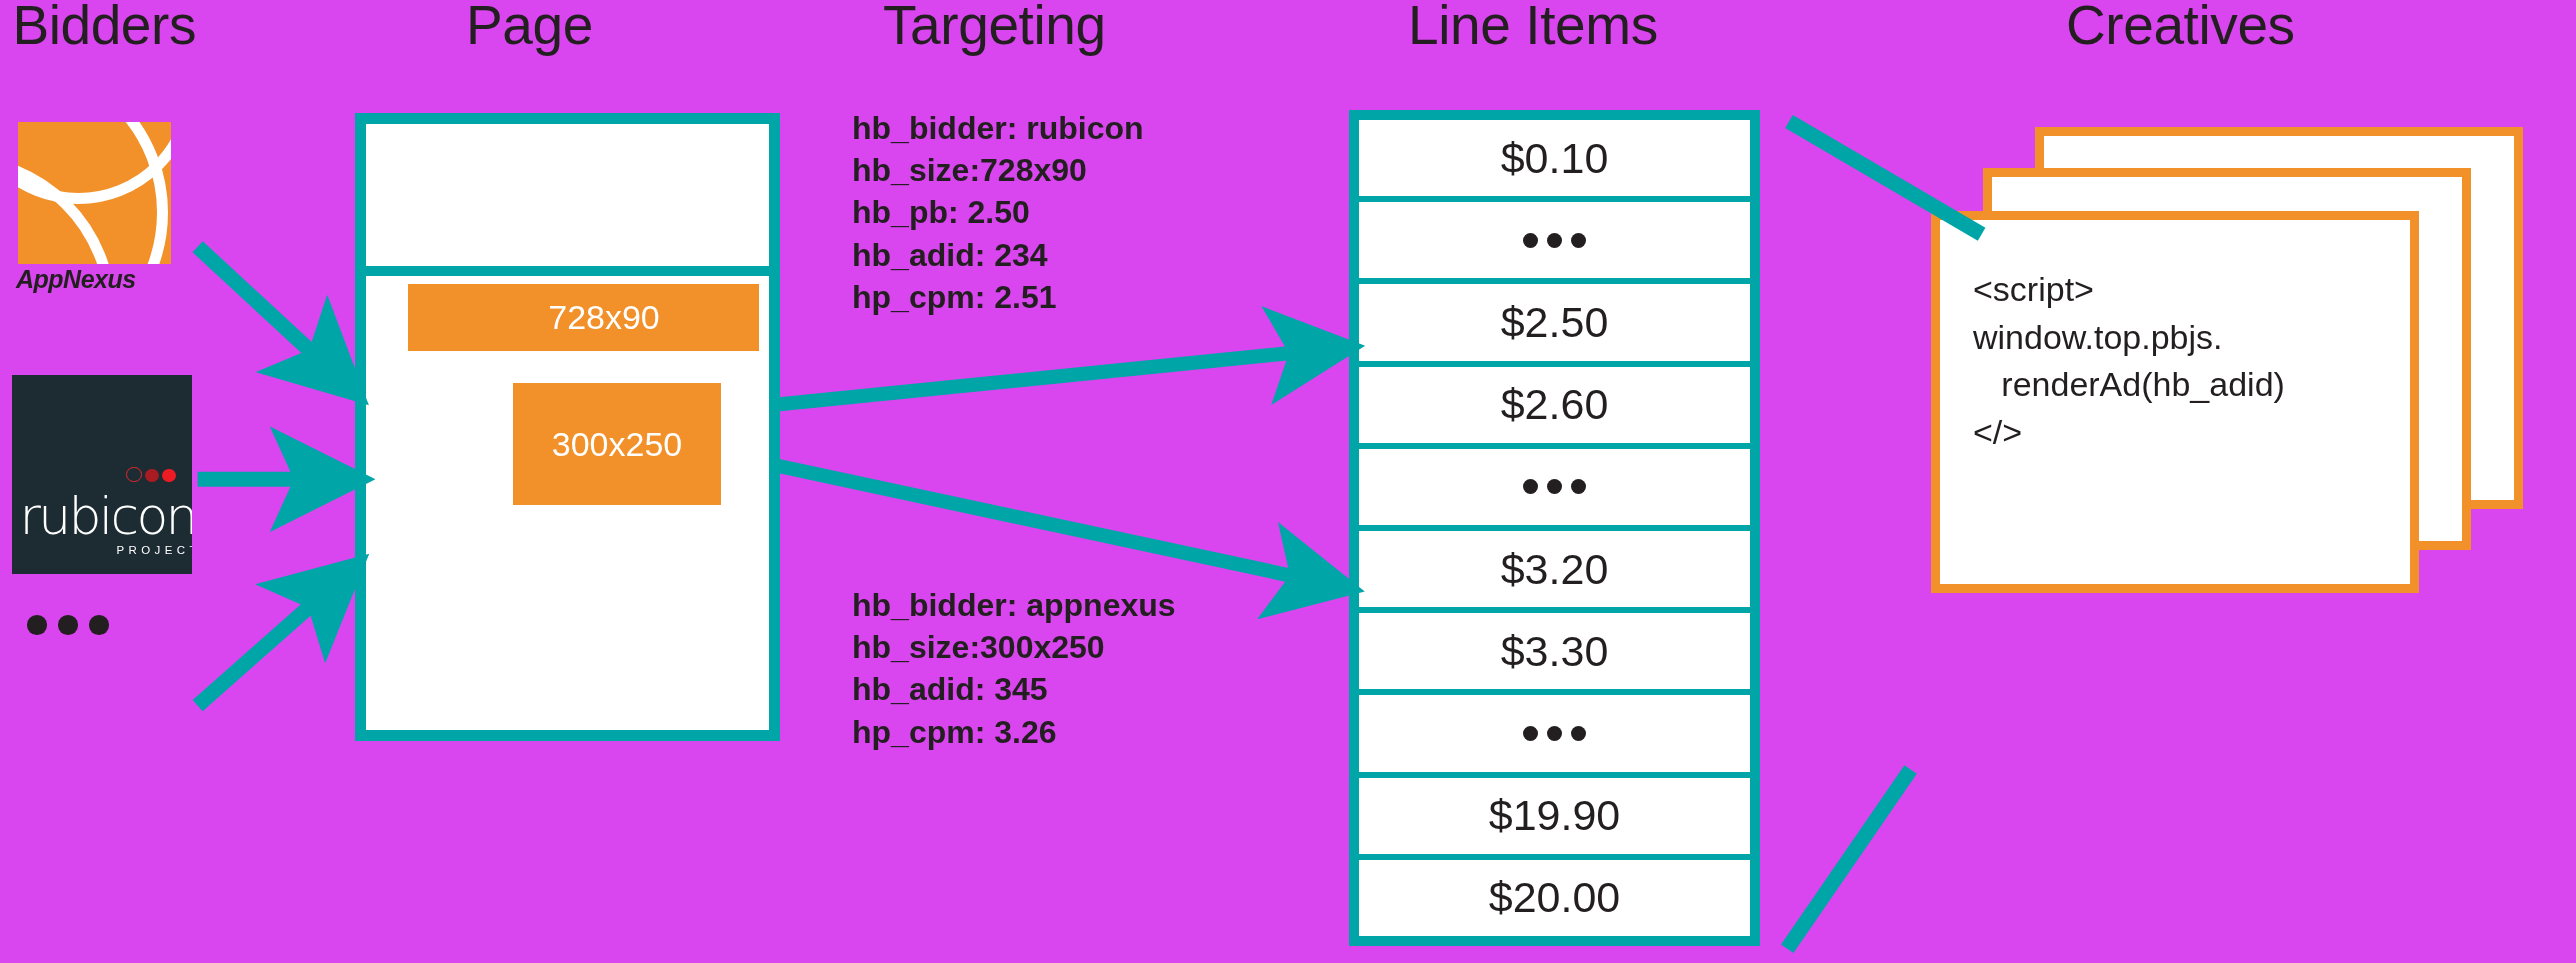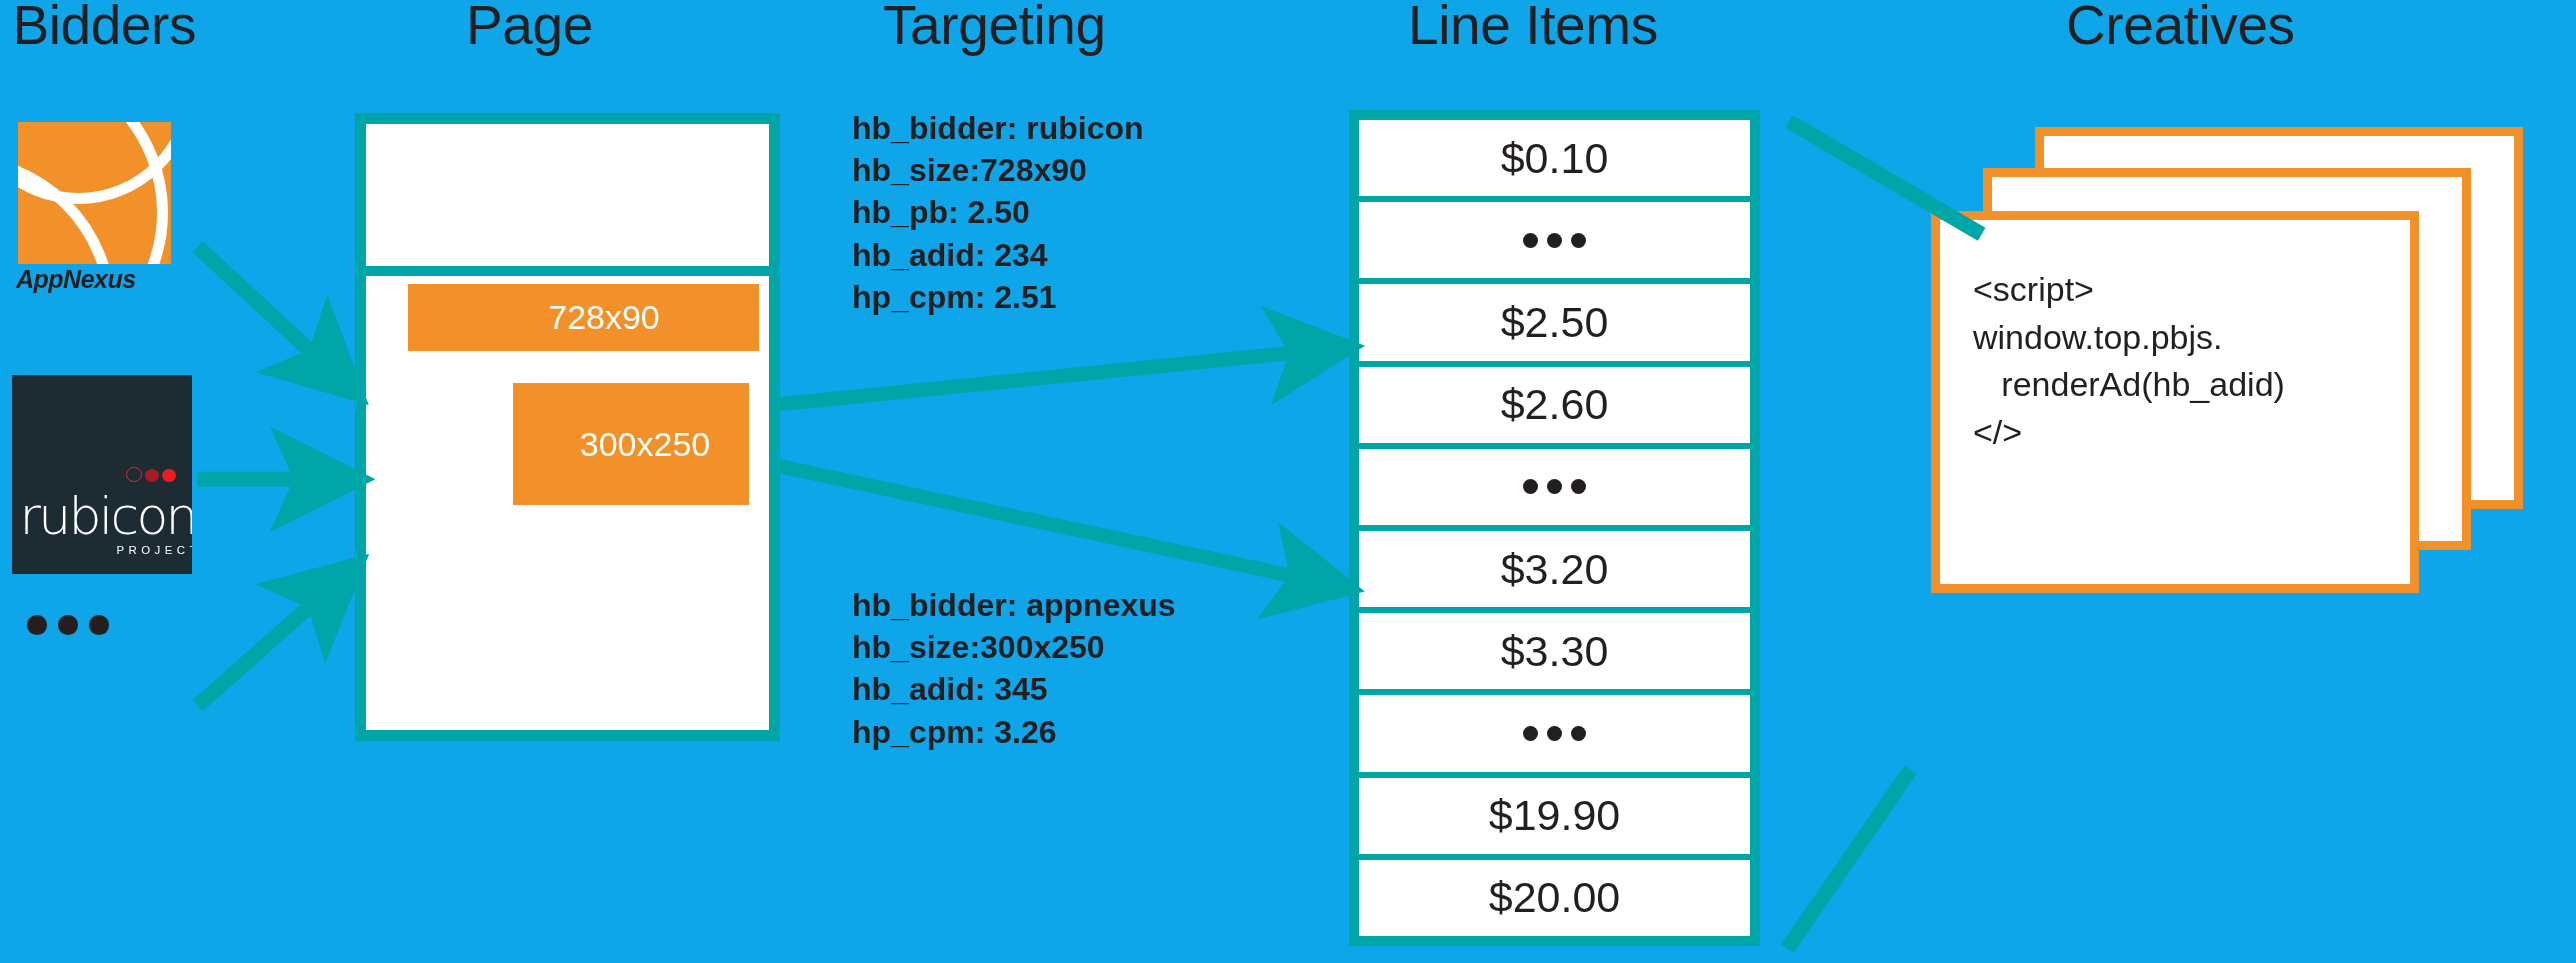--- a/index.html
+++ b/index.html
@@ -8,21 +8,21 @@
     background: #ffffff;
   }
   body {
     font-family: "Liberation Sans", sans-serif;
     color: #231f20;
   }
   #stage {
     position: relative;
     width: 2576px;
     height: 963px;
-    background: #0ea5e9;
+    background: #d946ef;
     overflow: hidden;
   }
 
   
   .col-head {
     position: absolute;
     font-size: 55px;
     font-weight: 400;
     letter-spacing: -0.4px;
     color: #231f20;
@@ -123,21 +123,21 @@
     position: absolute;
     background: #f2912a;
     color: #ffffff;
     display: flex;
     align-items: center;
     justify-content: center;
     font-size: 34px;
     font-weight: 400;
   }
   .ad-728 { left: 408px; top: 284px;  width: 310px; height: 67px; padding-left: 41px; }
-  .ad-300 { left: 513px; top: 383px;  width: 208px; height: 122px; padding-left: 28px; }
+  .ad-300 { left: 513px; top: 383px;  width: 208px; height: 122px; }
 
   
   .kv-block {
     position: absolute;
     font-size: 32px;
     font-weight: bold;
     line-height: 1.32;
     color: #231f20;
     white-space: nowrap;
   }

